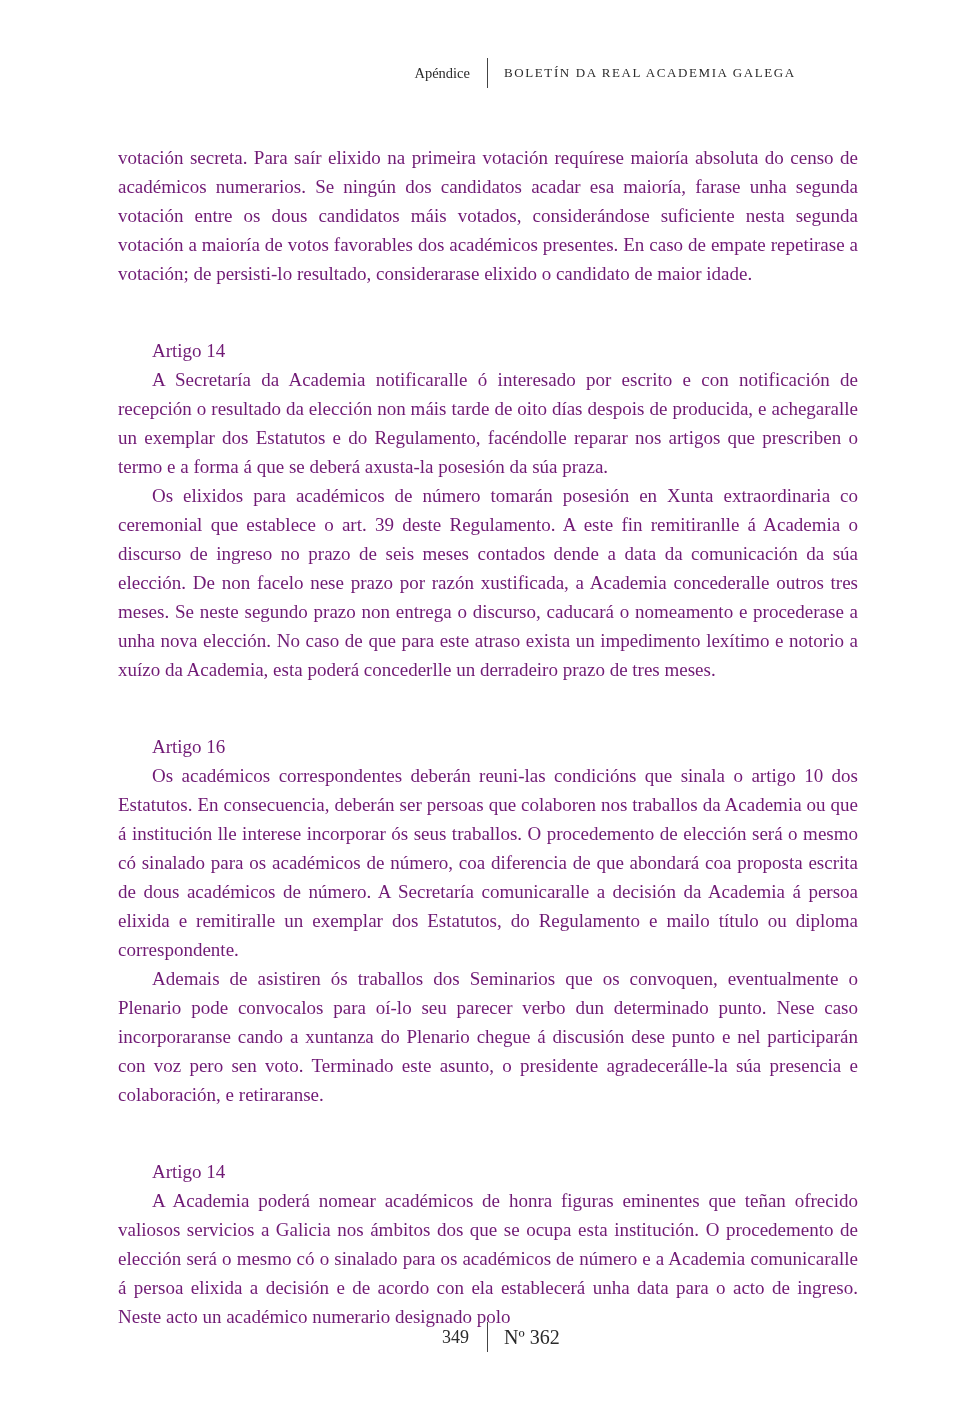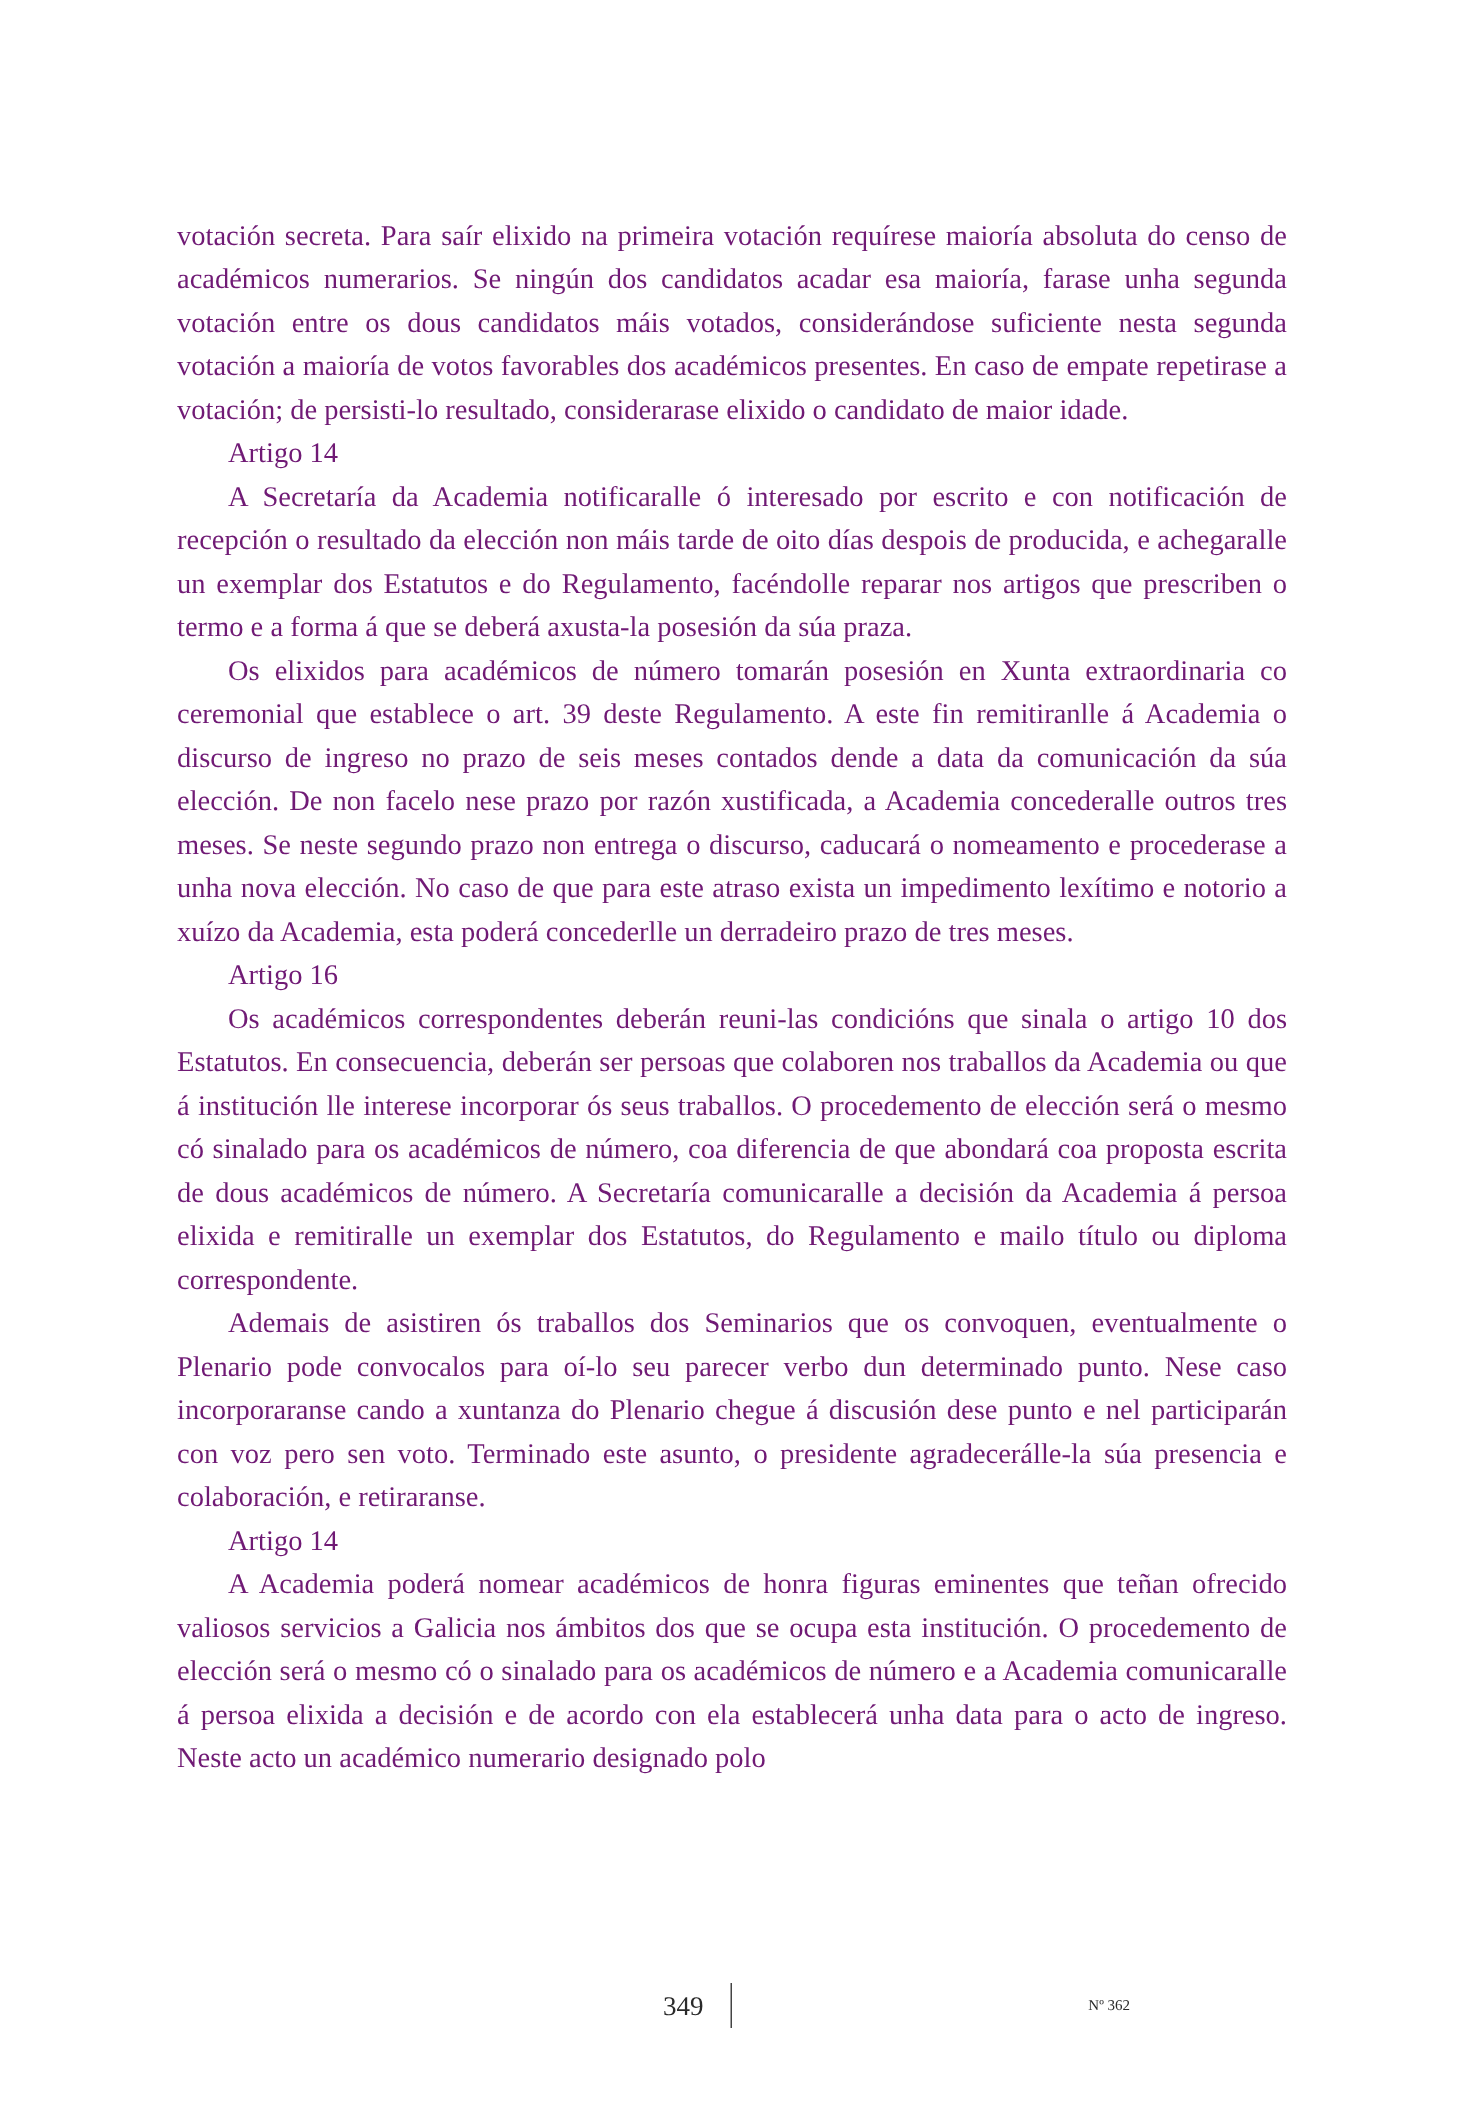--- a/index.html
+++ b/index.html
@@ -62,20 +62,21 @@
   }
   .body-text p.continuation {
     text-indent: 0;
   }
   .body-text p.body {
     text-indent: 34px;
   }
   .body-text p.heading {
     text-indent: 34px;
     text-align: left;
+    margin-top: 48px;
   }
   
   .page-footer {
     position: absolute;
     top: 1320px;
     left: 0;
     width: 100%;
     display: grid;
     grid-template-columns: 1fr auto 1fr;
     align-items: center;
@@ -86,31 +87,36 @@
     padding-right: 18px;
     font-size: 18px;
     color: #2a2a2a;
   }
   .foot-rule {
     width: 1px;
     height: 30px;
     background: #444444;
   }
   .page-footer .issue {
-    text-align: center;
+    text-align: left;
     padding-left: 16px;
-    font-size: 10px;
+    font-size: 20px;
     color: #2a2a2a;
   }
 </style>
 </head>
 <body>
 
 <div class="page">
 
+  <header class="running-head">
+    <span class="section">Apéndice</span>
+    <span class="head-rule"></span>
+    <span class="journal">BOLETÍN DA REAL ACADEMIA GALEGA</span>
+  </header>
 
   <main class="body-text">
     <p class="continuation">votación secreta. Para saír elixido na primeira votación requírese maioría absoluta do censo de académicos numerarios. Se ningún dos candidatos acadar esa maioría, farase unha segunda votación entre os dous candidatos máis votados, considerándose suficiente nesta segunda votación a maioría de votos favorables dos académicos presentes. En caso de empate repetirase a votación; de persisti-lo resultado, considerarase elixido o candidato de maior idade.</p>
     <p class="heading">Artigo 14</p>
     <p class="body">A Secretaría da Academia notificaralle ó interesado por escrito e con notificación de recepción o resultado da elección non máis tarde de oito días despois de producida, e achegaralle un exemplar dos Estatutos e do Regulamento, facéndolle reparar nos artigos que prescriben o termo e a forma á que se deberá axusta-la posesión da súa praza.</p>
     <p class="body">Os elixidos para académicos de número tomarán posesión en Xunta extraordinaria co ceremonial que establece o art. 39 deste Regulamento. A este fin remitiranlle á Academia o discurso de ingreso no prazo de seis meses contados dende a data da comunicación da súa elección. De non facelo nese prazo por razón xustificada, a Academia concederalle outros tres meses. Se neste segundo prazo non entrega o discurso, caducará o nomeamento e procederase a unha nova elección. No caso de que para este atraso exista un impedimento lexítimo e notorio a xuízo da Academia, esta poderá concederlle un derradeiro prazo de tres meses.</p>
     <p class="heading">Artigo 16</p>
     <p class="body">Os académicos correspondentes deberán reuni-las condicións que sinala o artigo 10 dos Estatutos. En consecuencia, deberán ser persoas que colaboren nos traballos da Academia ou que á institución lle interese incorporar ós seus traballos. O procedemento de elección será o mesmo có sinalado para os académicos de número, coa diferencia de que abondará coa proposta escrita de dous académicos de número. A Secretaría comunicaralle a decisión da Academia á persoa elixida e remitiralle un exemplar dos Estatutos, do Regulamento e mailo título ou diploma correspondente.</p>
     <p class="body">Ademais de asistiren ós traballos dos Seminarios que os convoquen, eventualmente o Plenario pode convocalos para oí-lo seu parecer verbo dun determinado punto. Nese caso incorporaranse cando a xuntanza do Plenario chegue á discusión dese punto e nel participarán con voz pero sen voto. Terminado este asunto, o presidente agradecerálle-la súa presencia e colaboración, e retiraranse.</p>
     <p class="heading">Artigo 14</p>

